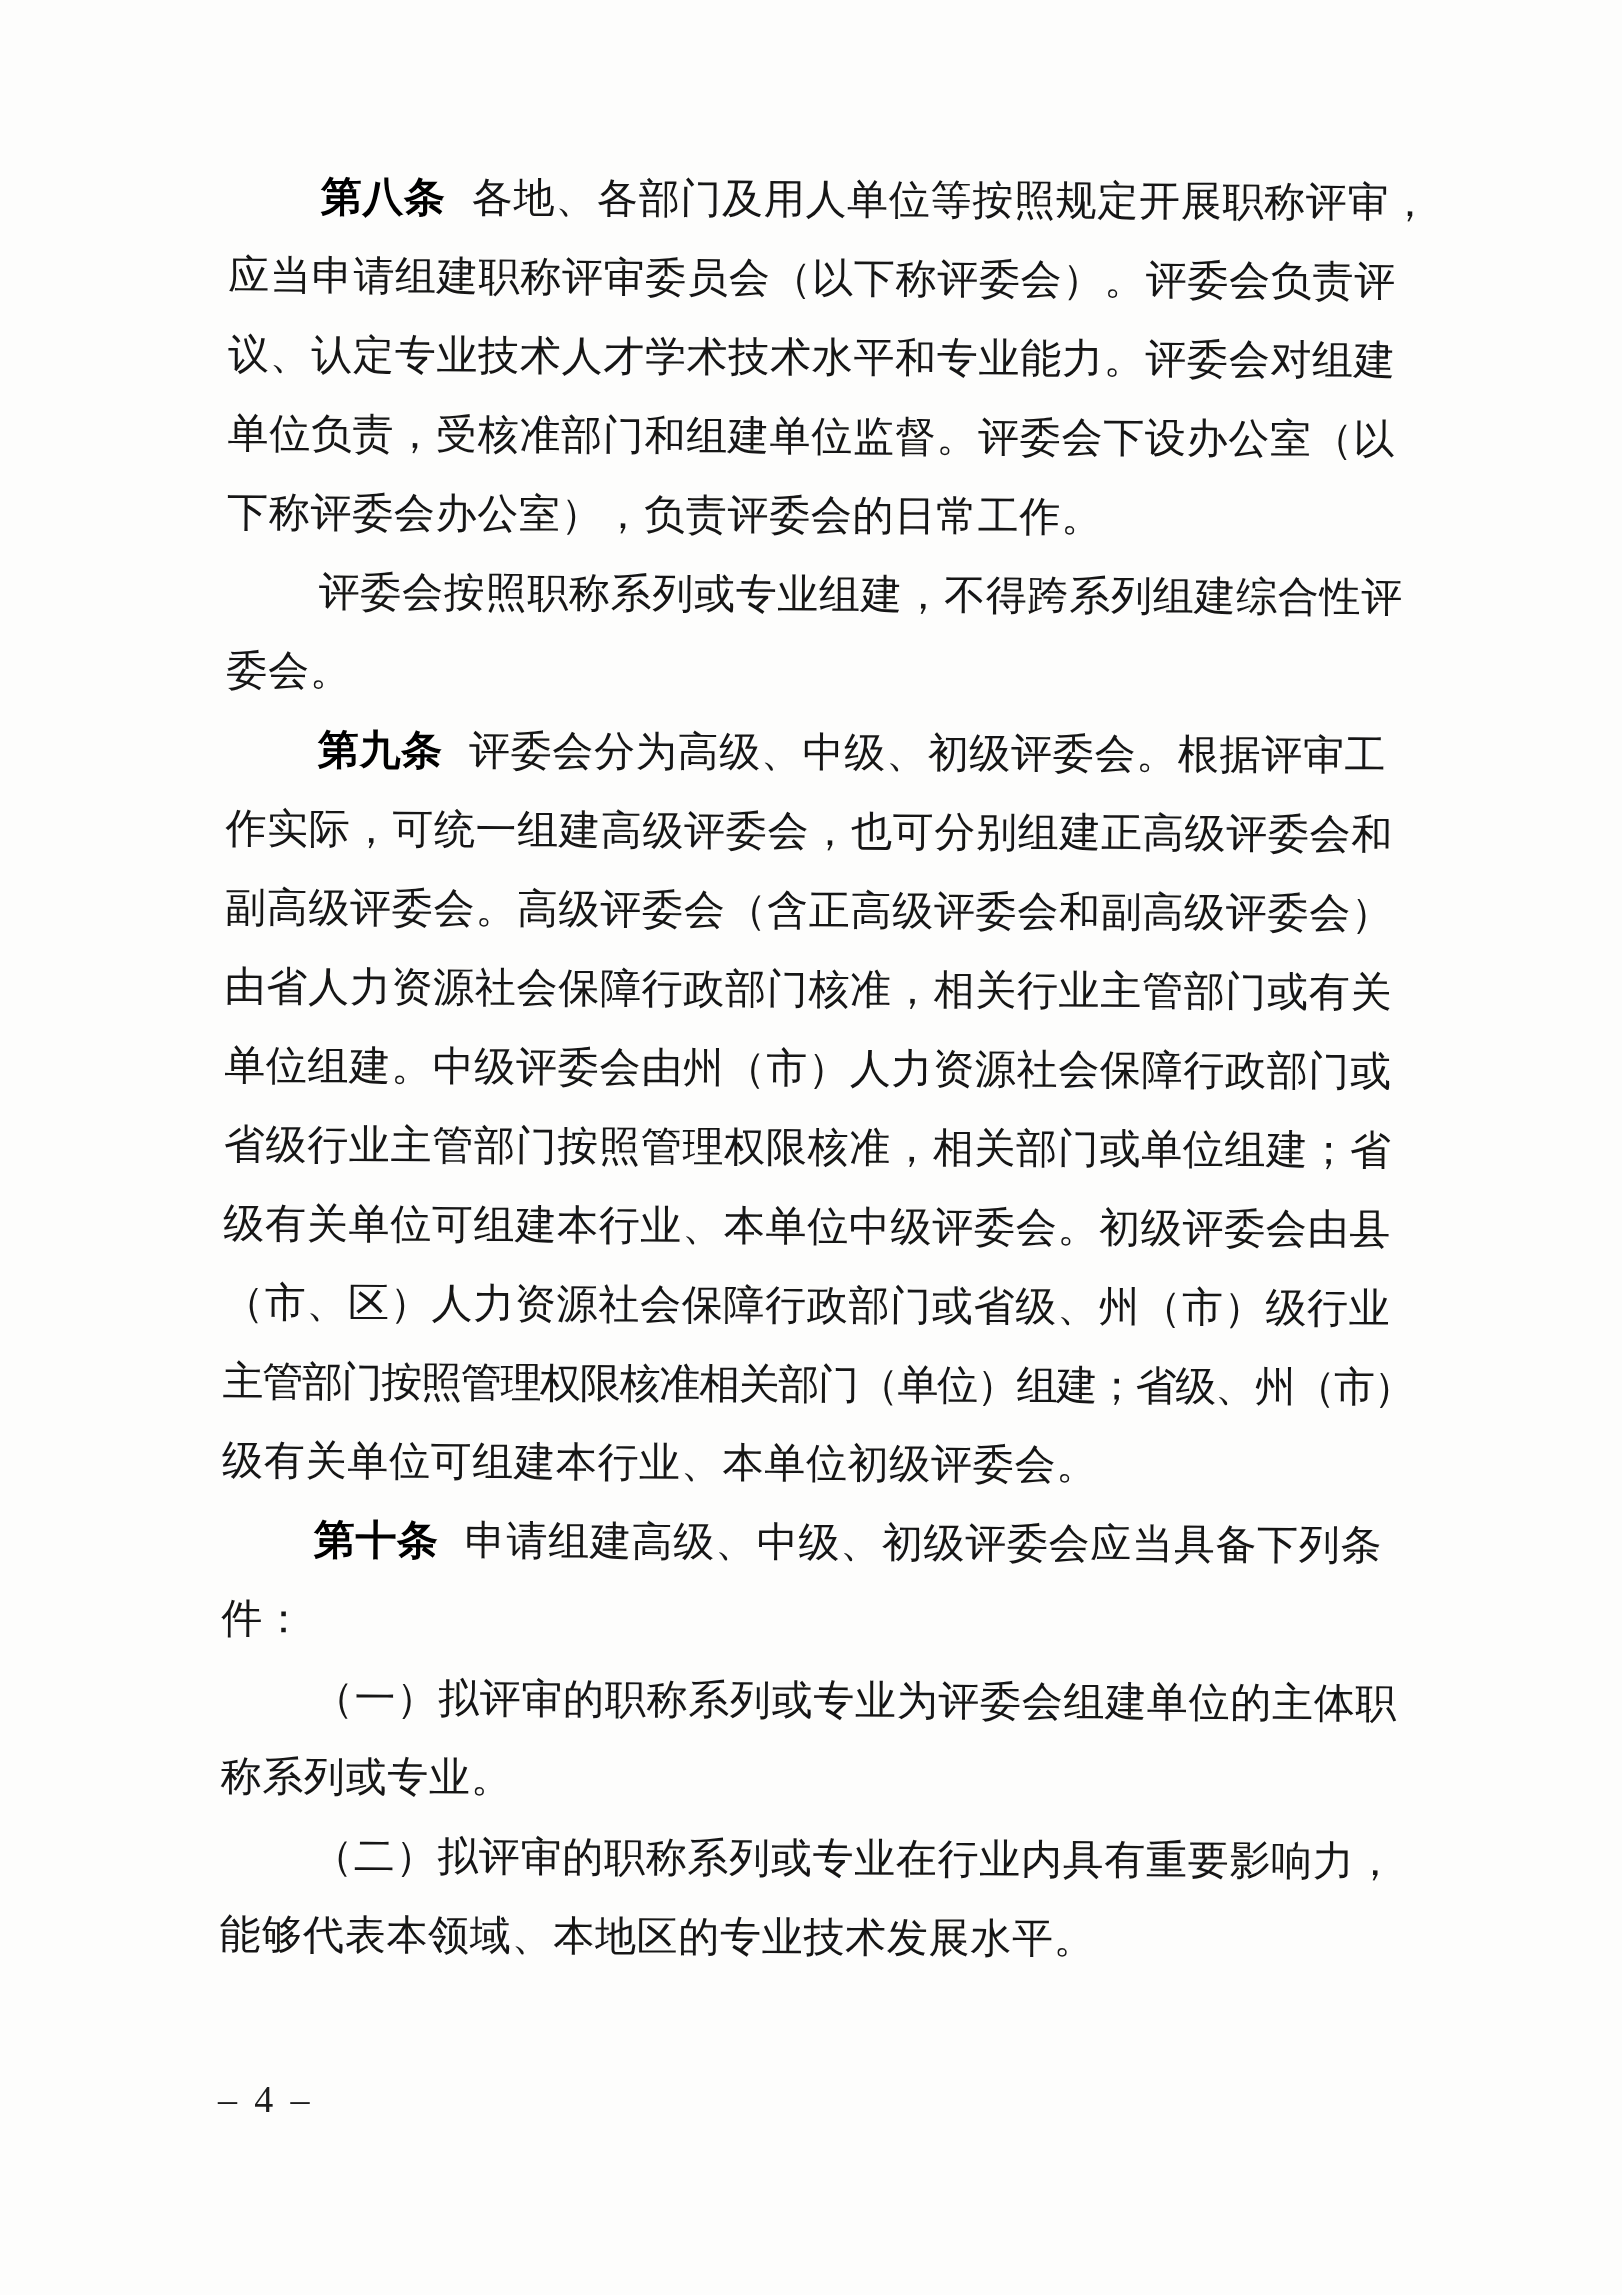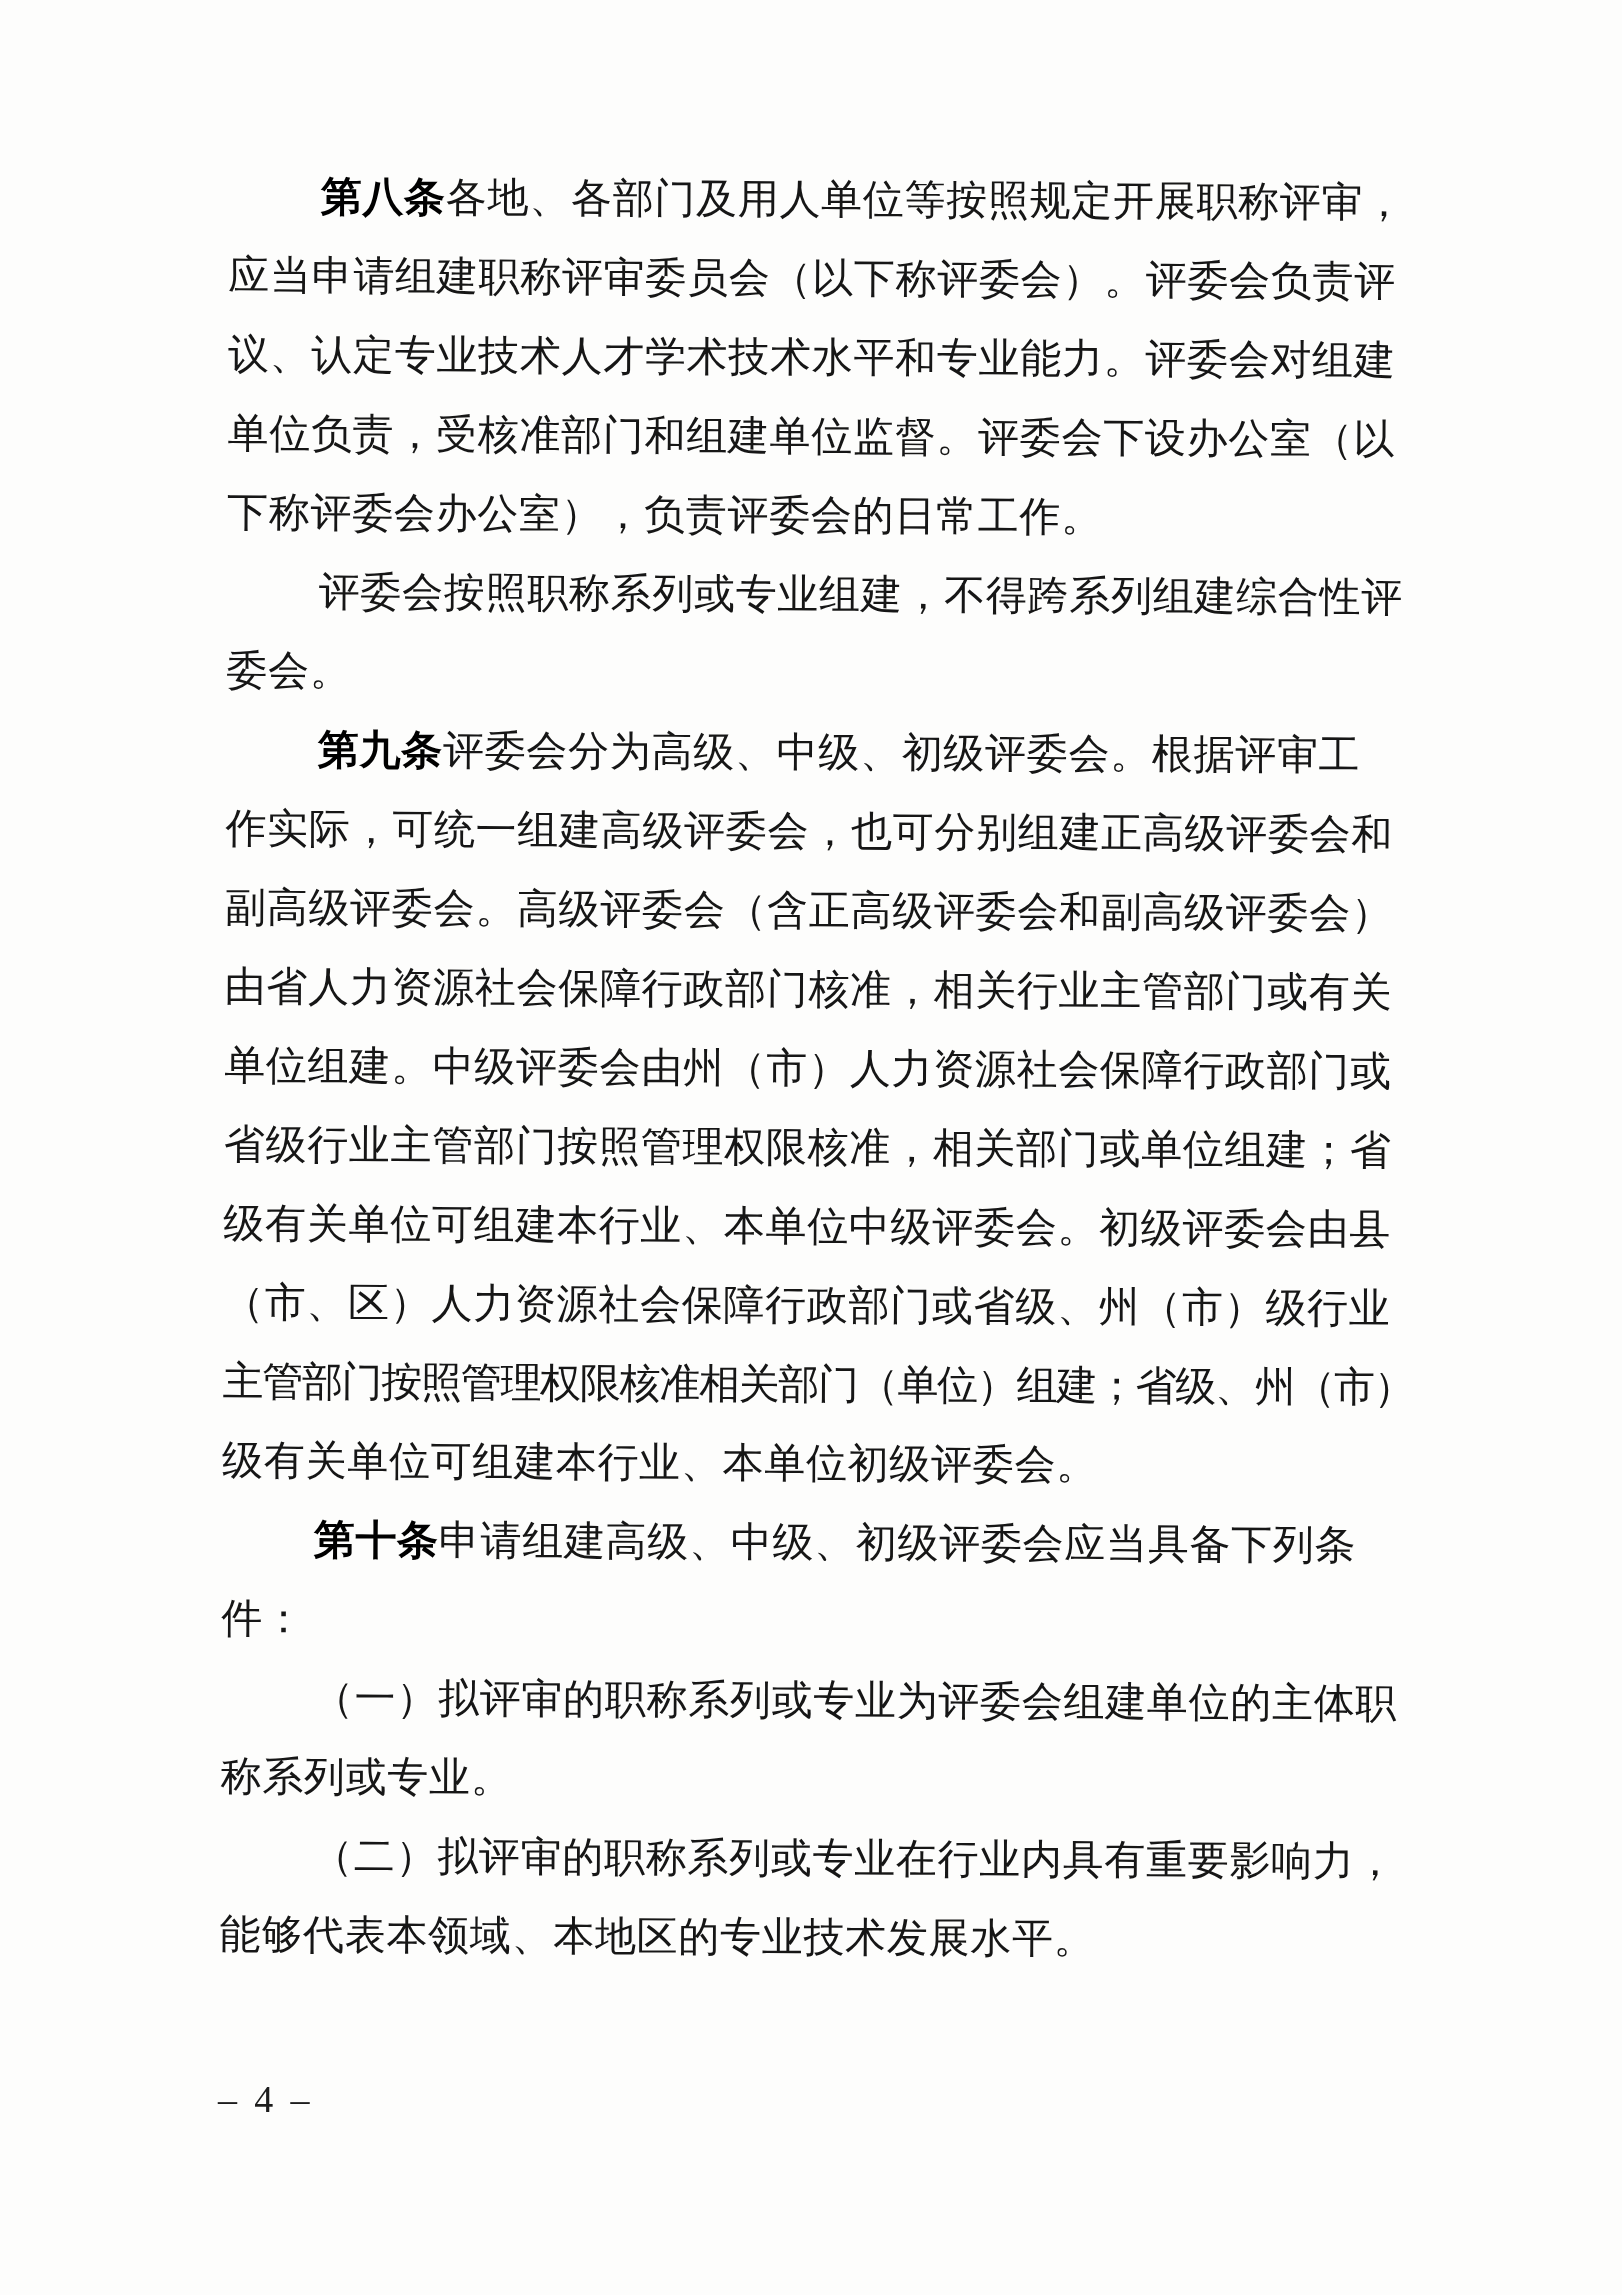--- a/index.html
+++ b/index.html
@@ -26,20 +26,21 @@
     line-height: 79px;
     font-size: 41px;
     letter-spacing: 0.7px;
     white-space: nowrap;
   }
   .line.indent { padding-left: 92px; }
   .line.tight { letter-spacing: -1.3px; }
   .lead {
     font-weight: 700;
     color: #000000;
+    margin-right: 26px;
   }
   .page-footer {
     position: absolute;
     left: 218px;
     top: 2077px;
     font-size: 38px;
     letter-spacing: 3.9px;
     white-space: pre;
     color: #1d1d1d;
   }

